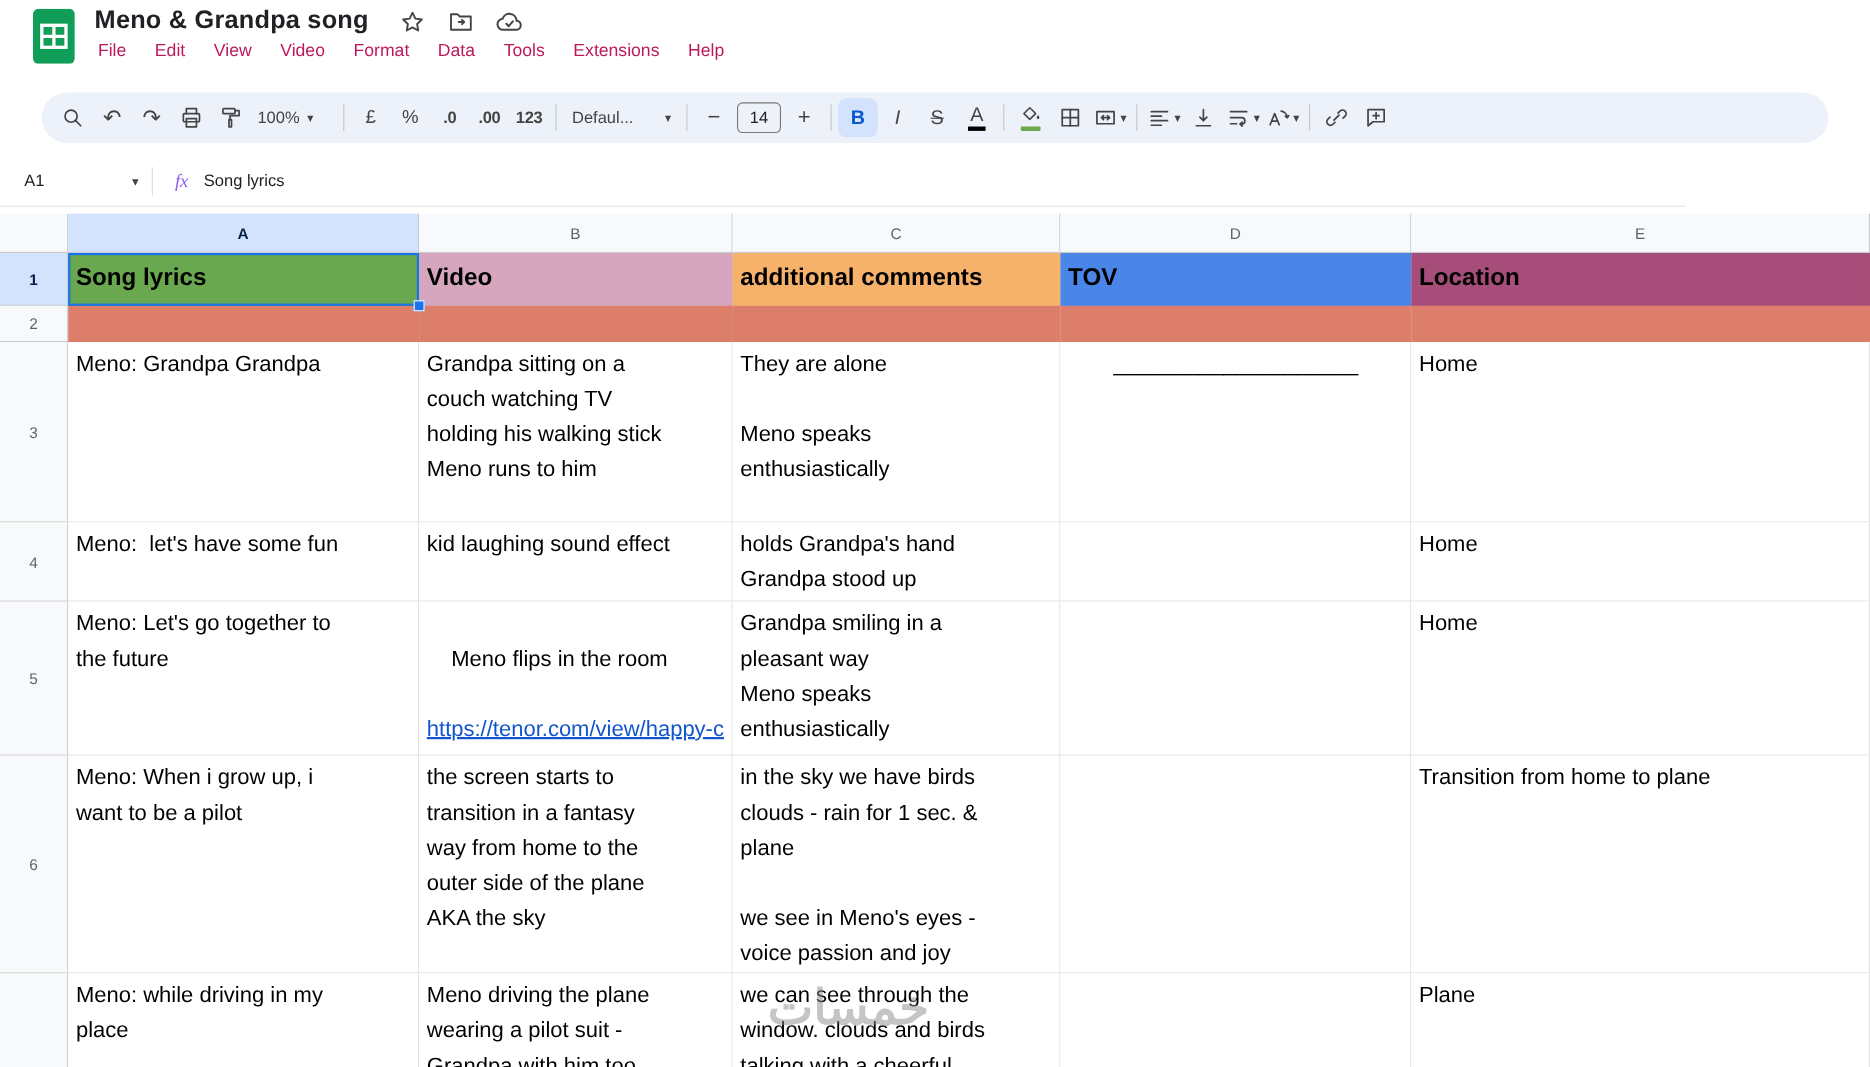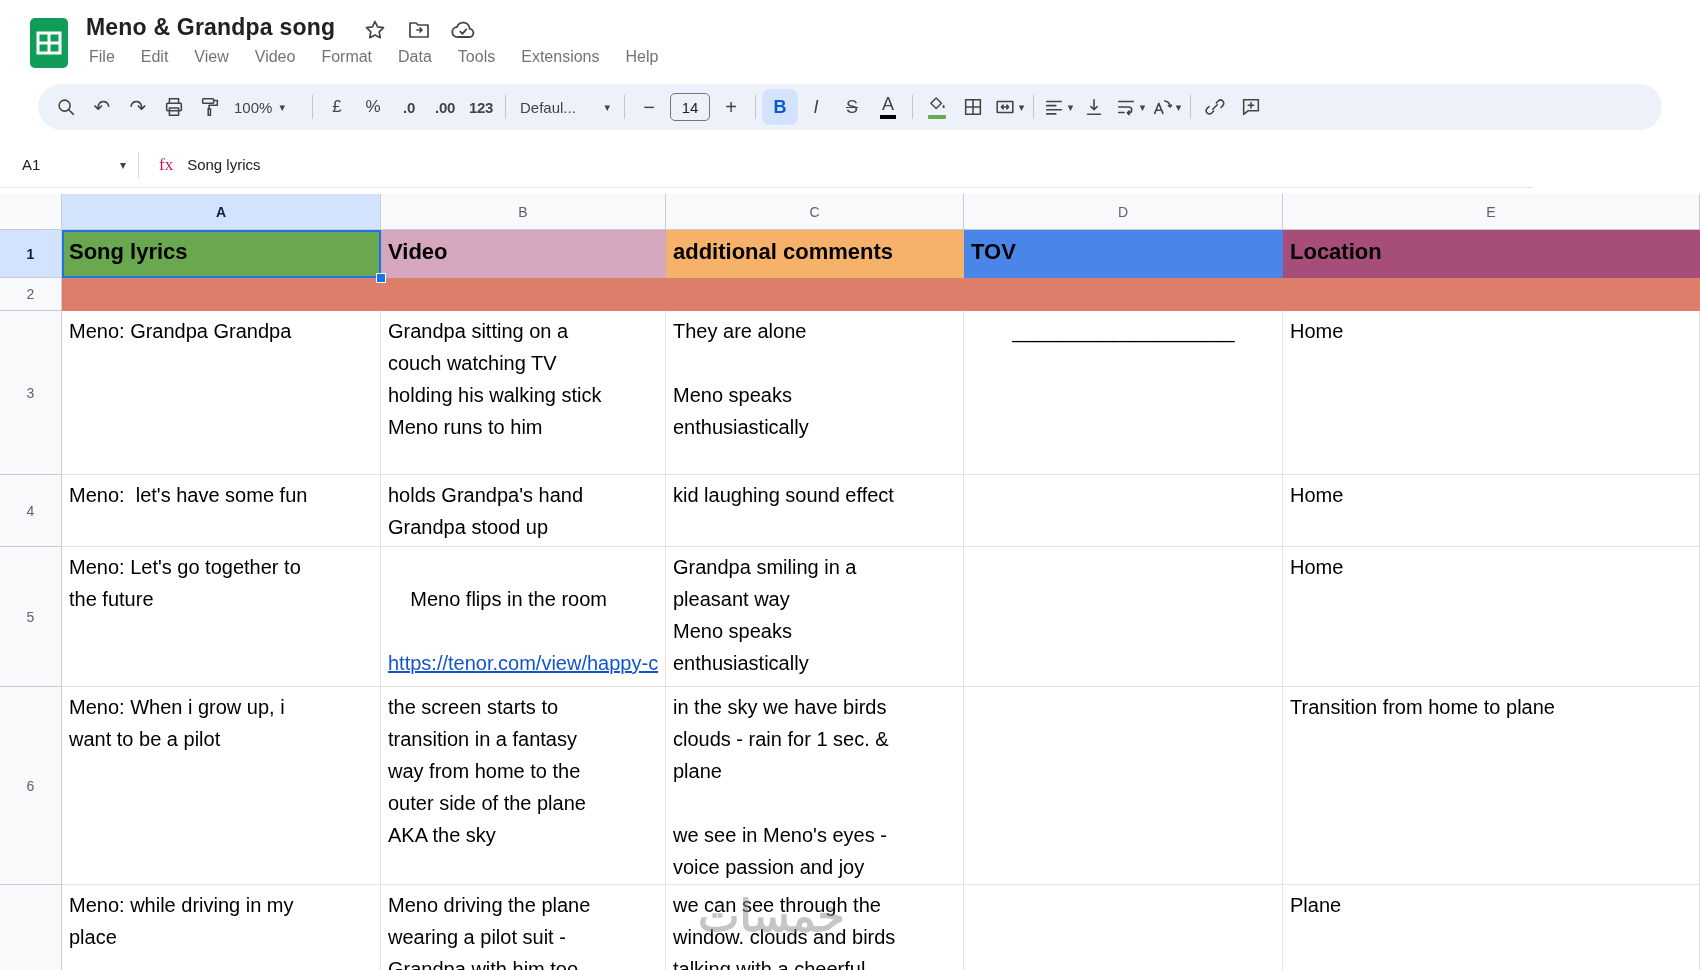--- a/index.html
+++ b/index.html
@@ -1,25 +1,25 @@
 <!DOCTYPE html>
 <html><head>
 <meta charset="utf-8">
 <style>
   *{margin:0;padding:0;box-sizing:border-box}
   html,body{width:1700px;height:970px;overflow:hidden;background:#fff;
     font-family:"Liberation Sans",sans-serif;color:#202124}
 
   
-  .titlebar{position:absolute;left:0;top:10px;width:1432px;height:76px;background:#fff}
+  .titlebar{position:absolute;left:0;top:0;width:1432px;height:76px;background:#fff}
   .logo{position:absolute;left:30px;top:8px;width:38px;height:50px}
   .doc-title{position:absolute;left:86px;top:4px;font-size:23px;font-weight:600;letter-spacing:.2px;white-space:nowrap}
   .title-acts{position:absolute;left:362px;top:7px;display:flex;gap:18px;align-items:center;color:#444}
   .title-acts .act{width:26px;height:26px;display:flex;align-items:center;justify-content:center}
-  .menubar{position:absolute;left:76px;top:33px;display:flex;font-size:16px;color:#737373}
+  .menubar{position:absolute;left:76px;top:33px;display:flex;font-size:16px;color:#be185d}
   .menu-item{padding:5px 13px;border-radius:6px;cursor:default;white-space:nowrap}
 
   
   .toolbar{position:absolute;left:38px;right:38px;top:84px;height:46px;background:#edf2fa;
     border-radius:23px;display:flex;align-items:center;padding:0 10px;color:#444;overflow:hidden}
   .ti{min-width:36px;height:36px;display:flex;align-items:center;justify-content:center;
     border-radius:8px;font-size:18px;flex:none}
   .glyph{font-size:20px}
   .sep{width:1px;height:24px;background:#c4c7c5;margin:0 6px;flex:none}
   .dd{font-size:11px;color:#444;margin-left:3px}
@@ -34,21 +34,21 @@
   .colstack{display:flex;flex-direction:column;align-items:center;gap:2px}
   .fillbar{width:18px;height:4px;background:#6aa84f;border-radius:1px}
   svg.svgi{stroke:#444;fill:none;stroke-width:1.7;stroke-linecap:round;stroke-linejoin:round}
 
   
   .fbar{position:absolute;left:0;top:142px;width:1532px;height:46px;border-bottom:1px solid #e0e3e7;
     display:flex;align-items:center;background:#fff}
   .namebox{width:138px;display:flex;align-items:center;font-size:15px;padding-left:22px}
   .namebox .dd{margin-left:auto;margin-right:12px;font-size:12px}
   .fb-sep{width:1px;height:26px;background:#dadce0}
-  .fx{font-family:"Liberation Serif",serif;color:#be185d;font-size:17px;margin:0 14px 0 20px}
+  .fx{font-family:"Liberation Serif",serif;font-style:italic;color:#8b5cf6;font-size:17px;margin:0 14px 0 20px}
   .fb-value{font-size:15px;color:#202124}
 
   
   .grid{position:absolute;left:0;top:194px;width:1700px;height:776px;overflow:hidden;background:#fff;
     display:grid;grid-template-columns:62px 319px 285px 298px 319px 417px;
     grid-template-rows:36px 48px 33px 164px 72px 140px 198px 220px}
   .ch{background:#f8f9fa;border-right:1px solid #c9cbce;border-bottom:1px solid #c9cbce;
     display:flex;align-items:center;justify-content:center;font-size:14px;color:#5f6368}
   .sel-h{background:#d3e3fd;color:#041e49;font-weight:600}
   .c{background:#fff;border-right:1px solid #e2e2e2;border-bottom:1px solid #e2e2e2;
@@ -269,23 +269,23 @@
 Meno runs to him</div>
   <div class="c">They are alone
 
 Meno speaks
 enthusiastically</div>
   <div class="c center">____________________</div>
   <div class="c">Home</div>
 
   <div class="ch">4</div>
   <div class="c">Meno:  let's have some fun</div>
+  <div class="c">kid laughing sound effect</div>
   <div class="c">holds Grandpa's hand
 Grandpa stood up</div>
-  <div class="c">kid laughing sound effect</div>
   <div class="c"></div>
   <div class="c">Home</div>
 
   <div class="ch">5</div>
   <div class="c">Meno: Let's go together to
 the future</div>
   <div class="c">
     <span>Meno flips in the room</span>
     <a class="lnk">https://tenor.com/view/happy-celebrate-backflip-binky-smile-gif-3550723</a>
   </div>

